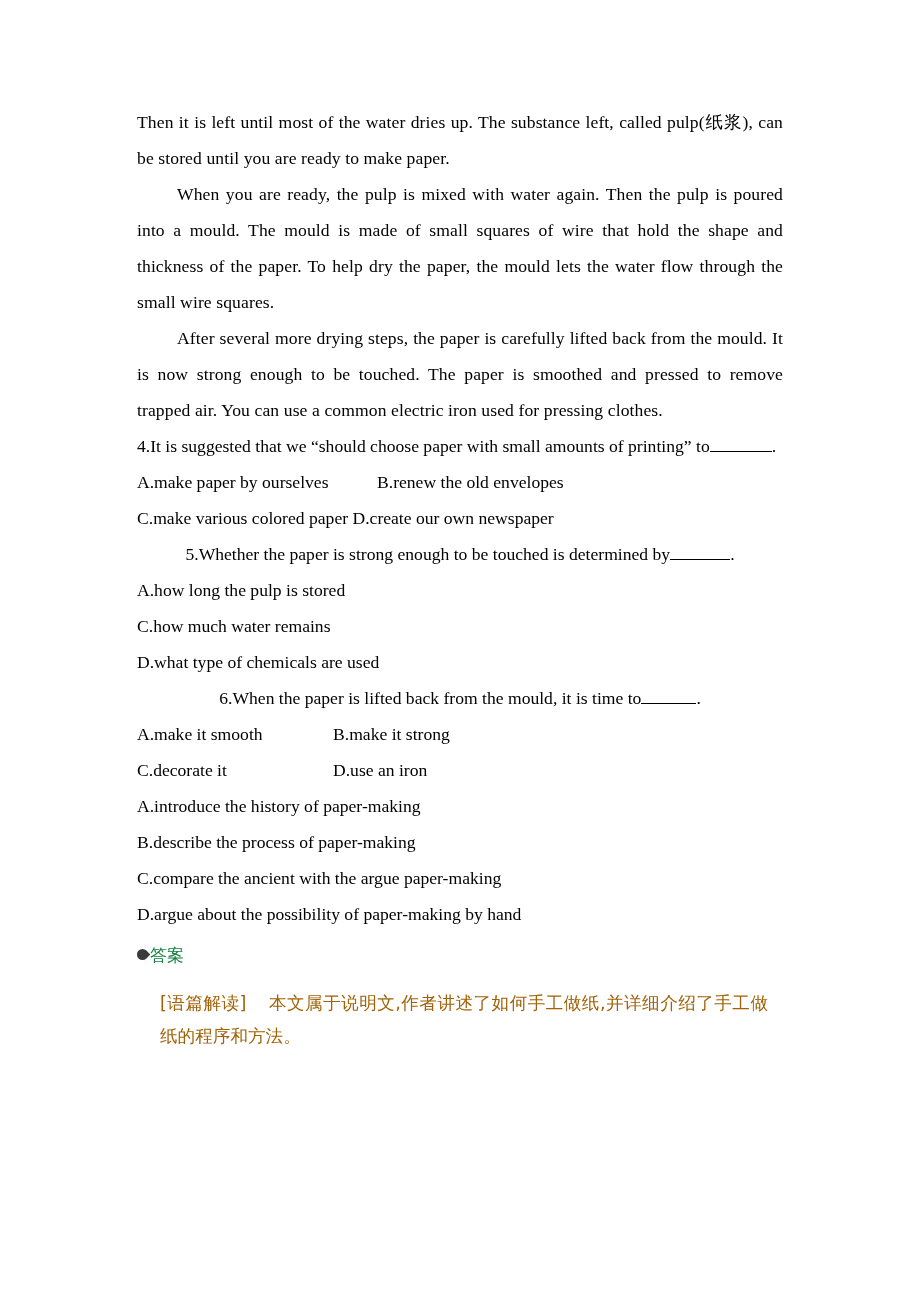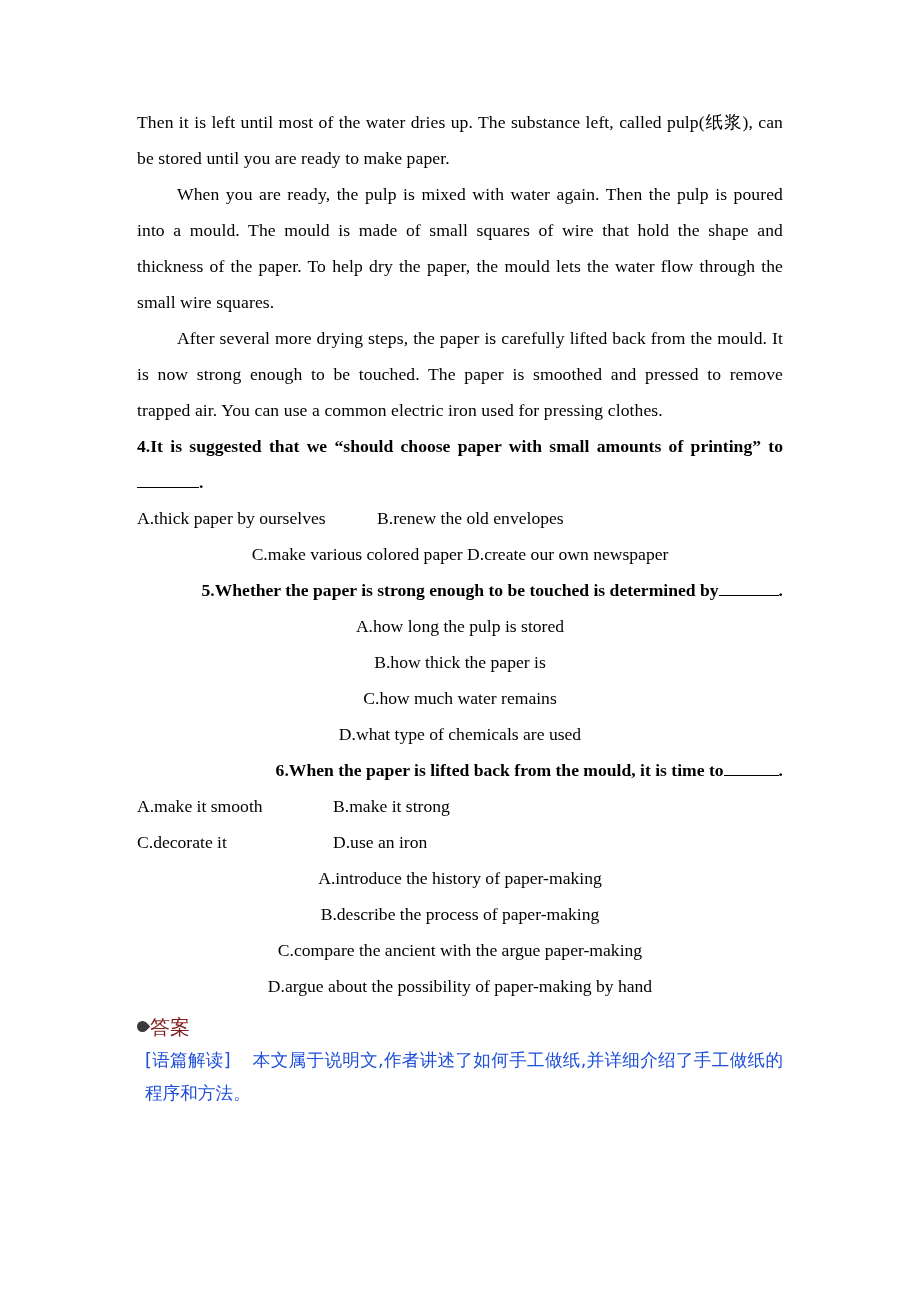--- a/index.html
+++ b/index.html
@@ -46,30 +46,29 @@
   }
 
   
   .qline {
     font-size: 17.6px;
     line-height: 36px;
     text-align: justify;
     text-justify: inter-word;
     margin: 0;
     white-space: normal;
-    font-weight: bold;
   }
   .qline.nojust {
-    text-align: right;
+    text-align: center;
   }
   .optline {
     font-size: 17.6px;
     line-height: 36px;
     margin: 0;
-    text-align: center;
+    text-align: left;
     white-space: pre;
   }
   
   .opt2col {
     font-size: 17.6px;
     line-height: 36px;
     margin: 0;
     display: flex;
   }
   .opt2col .c1 {
@@ -111,28 +110,28 @@
     height: 11px;
     background: #3a3a3a;
     border-radius: 50% 0 50% 50%;
     transform: rotate(45deg);
     margin-right: 2px;
     flex: 0 0 auto;
     position: relative;
     top: -1px;
   }
   .answer-head-text {
-    font-size: 20px;
-    color: #7f1d1d;
+    font-size: 17px;
+    color: #15803d;
   }
   .answer-body {
     font-size: 17.6px;
     line-height: 33px;
-    color: #1d4ed8;
-    margin: 0;
+    color: #a16207;
+    margin: 15px;
     text-align: justify;
     text-justify: inter-word;
     font-family: "DejaVu Sans", "Liberation Sans", sans-serif;
     padding-left: 8px;
   }
   .answer-body .tag {
     font-family: "DejaVu Sans", "Liberation Sans", sans-serif;
   }
   .gap-sm { display: inline-block; width: 22px; }
 </style>
@@ -144,30 +143,29 @@
 
     <div>
       <p class="para">Then it is left until most of the water dries up. The substance left, called pulp(纸浆), can be stored until you are ready to make paper.</p>
       <p class="para indent">When you are ready, the pulp is mixed with water again. Then the pulp is poured into a mould. The mould is made of small squares of wire that hold the shape and thickness of the paper. To help dry the paper, the mould lets the water flow through the small wire squares.</p>
       <p class="para indent">After several more drying steps, the paper is carefully lifted back from the mould. It is now strong enough to be touched. The paper is smoothed and pressed to remove trapped air. You can use a common electric iron used for pressing clothes.</p>
     </div>
 
     <div>
       <p class="qline"><span>4.It is suggested that we “should choose paper with small amounts of printing” to</span><span class="blank w1"></span><span>.</span></p>
       <div class="opt2col opt2col-wide">
-        <span class="c1">A.thick paper by ourselves</span>
+        <span class="c1">A.make paper by ourselves</span>
         <span class="c2">B.renew the old envelopes</span>
       </div>
       <p class="optline"><span>C.make various colored paper</span> <span>D.create our own newspaper</span></p>
     </div>
 
     <div>
       <p class="qline nojust"><span>5.Whether the paper is strong enough to be touched is determined by</span><span class="blank w2"></span><span>.</span></p>
       <p class="optline">A.how long the pulp is stored</p>
-      <p class="optline">B.how thick the paper is</p>
       <p class="optline">C.how much water remains</p>
       <p class="optline">D.what type of chemicals are used</p>
     </div>
 
     <div>
       <p class="qline nojust"><span>6.When the paper is lifted back from the mould, it is time to</span><span class="blank w3"></span><span>.</span></p>
       <div class="opt2col">
         <span class="c1">A.make it smooth</span>
         <span class="c2">B.make it strong</span>
       </div>

